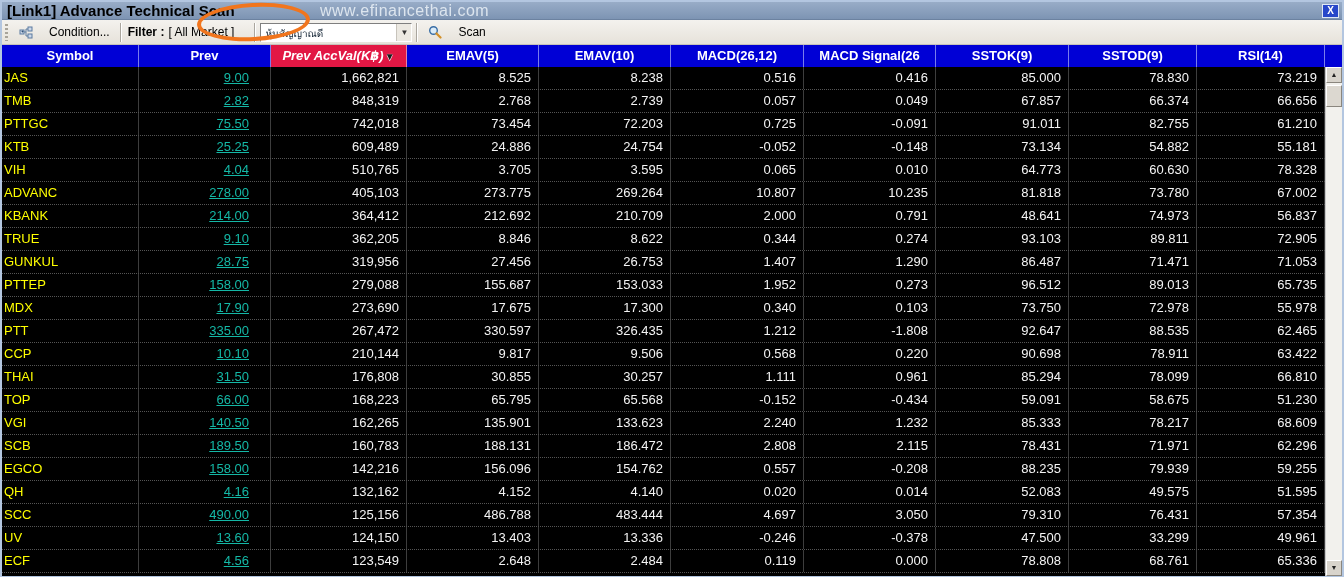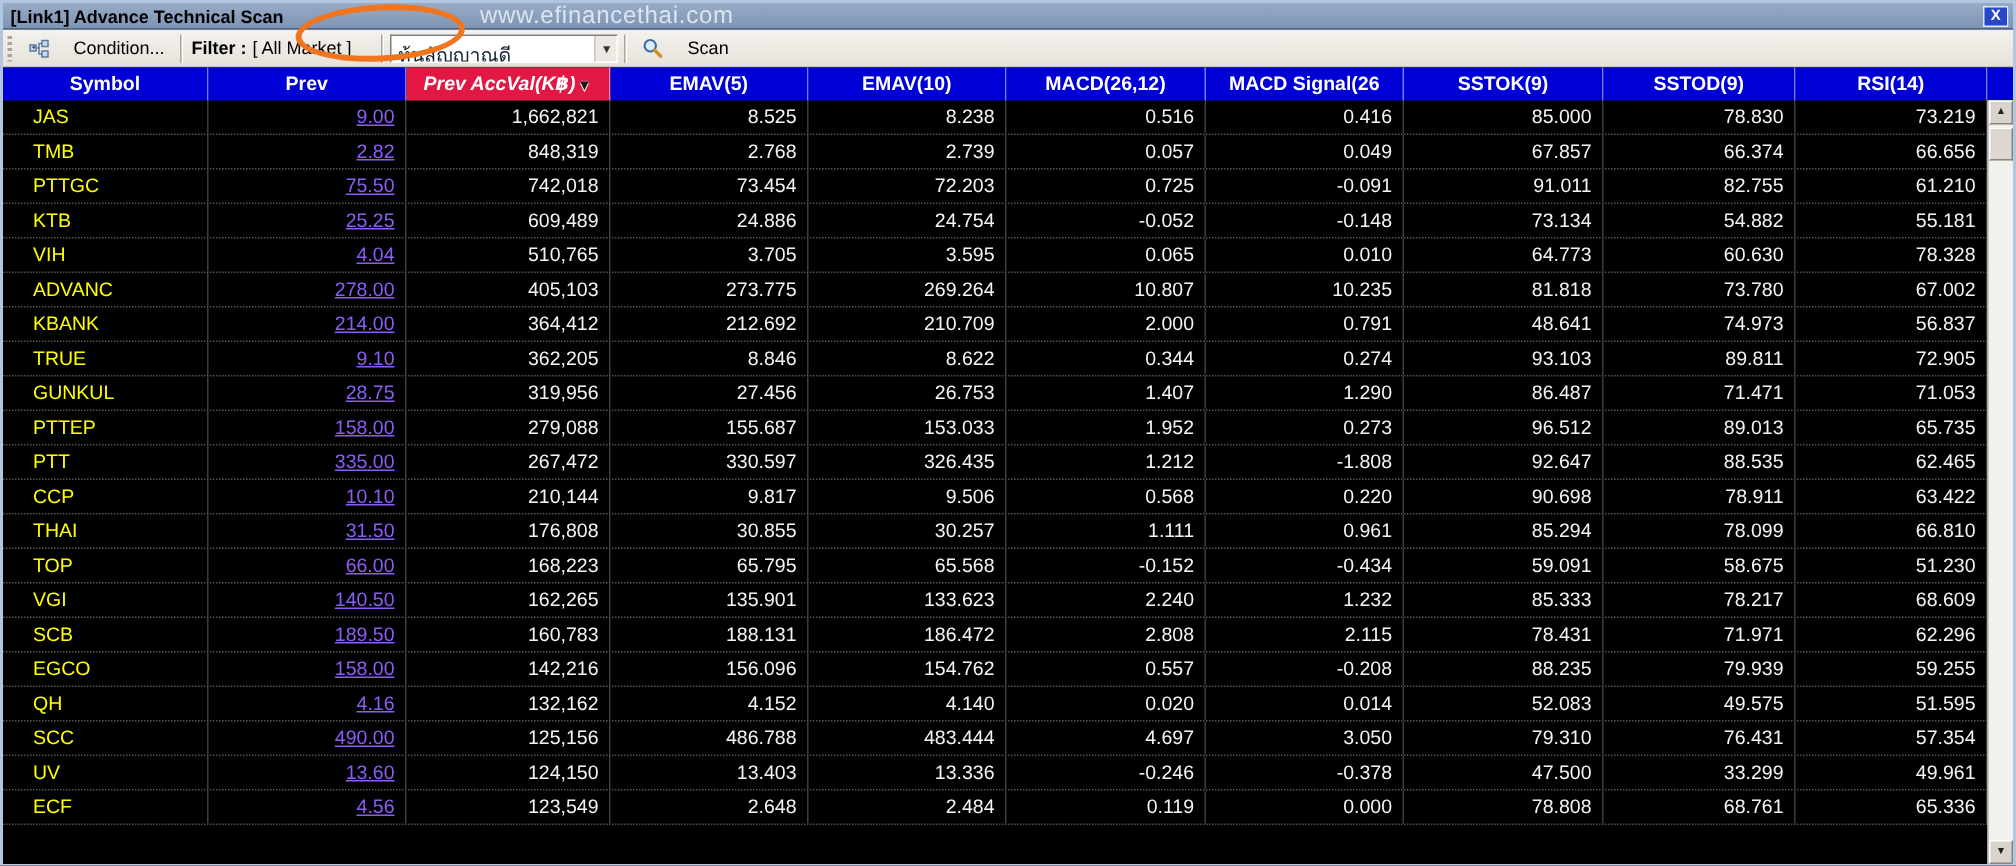--- a/index.html
+++ b/index.html
@@ -9,21 +9,21 @@
     position: relative; width: 1344px; height: 577px;
     border: 2px solid #b3c6e0; background: #000;
   }
   
   .titlebar {
     position: relative; height: 18px;
     background: linear-gradient(#98acc7, #7d94b3);
     display: flex; align-items: center;
     border-bottom: 1px solid #6c82a0;
   }
-  .title-text { font-size: 12px; font-weight: bold; color: #000; padding-left: 5px; white-space: nowrap; }
+  .title-text { font-size: 15px; font-weight: bold; color: #000; padding-left: 5px; white-space: nowrap; }
   .watermark {
     position: absolute; left: 318px; top: 0px;
     font-size: 16px; color: rgba(244,248,252,0.78); letter-spacing: .5px; white-space: nowrap;
   }
   .close-btn {
     position: absolute; right: 3px; top: 2px; width: 17px; height: 14px;
     background: #2747c9; border: 1px solid #dfe8f5;
     color: #fff; font-size: 10px; font-weight: bold; text-align: center; line-height: 12px;
     cursor: pointer;
   }
@@ -36,21 +36,21 @@
   .grip { width: 3px; height: 17px; margin: 0 5px 0 3px;
     background: repeating-linear-gradient(to bottom, #a8a49a 0 2px, transparent 2px 4px); }
   .tbtn { display: flex; align-items: center; gap: 16px; padding: 2px 6px; font-weight: normal; cursor: pointer; }
   .tsep { width: 0; height: 19px; border-left: 1px solid #aaa69e; border-right: 1px solid #fff; margin: 0 4px; }
   .filter-label { font-weight: bold; margin: 0 4px 0 2px; }
   .filter-value { font-weight: normal; margin-right: 16px; white-space: nowrap; }
   .combo {
     display: flex; align-items: stretch; width: 152px; height: 19px;
     border: 1px solid; border-color: #7f7f7f #fff #fff #7f7f7f; background: #fff;
   }
-  .combo-text { flex: 1; font-size: 13px; color: #123; padding: 2px 4px; white-space: nowrap; overflow: hidden; }
+  .combo-text { flex: 1; font-size: 10px; color: #123; padding: 2px 4px; white-space: nowrap; overflow: hidden; }
   .combo-arrow { width: 15px; display: flex; align-items: center; justify-content: center;
     font-size: 8px; color: #333; background: #ece9e2; border-left: 1px solid #c8c4bc; cursor: pointer; }
   .icon-svg { display: block; }
   
   .annotation {
     position: absolute; left: 195px; top: 1px; width: 113px; height: 38px;
     border: 4px solid #f1751d; border-radius: 50%;
     transform: rotate(-3deg); pointer-events: none; z-index: 50;
   }
   
@@ -71,22 +71,22 @@
   
   .body-wrap { display: flex; height: 509px; background: #000; }
   .rows { width: calc(100% - 17px); }
   .row {
     display: grid; height: 23px;
     grid-template-columns: 137px 132px 136px 132px 132px 133px 132px 133px 128px 1fr;
     border-bottom: 1px dotted #555;
   }
   .cell { font-size: 13px; line-height: 22px; border-right: 1px solid #3d3d3d;
     white-space: nowrap; overflow: hidden; }
-  .cell.sym  { color: #ffff00; text-align: left; padding-left: 20px; cursor: pointer; }
-  .cell.prev { color: #8b5cf6; text-align: right; padding-right: 7px;
+  .cell.sym  { color: #ffff00; text-align: left; padding-left: 2px; cursor: pointer; }
+  .cell.prev { color: #14b8a6; text-align: right; padding-right: 21px;
                text-decoration: underline; cursor: pointer; }
   .cell.num  { color: #f4f4f4; text-align: right; padding-right: 7px; }
   
   .scrollbar { position: relative; width: 17px; background: #f2f1ed;
     border-left: 1px solid #c8c8c8; }
   .sb-btn {
     position: absolute; left: 0; width: 16px; height: 16px;
     background: #d8d4cc; border: 1px solid; border-color: #fff #8a867e #8a867e #fff;
     font-size: 7px; color: #222; text-align: center; line-height: 14px; cursor: pointer;
   }
@@ -276,20 +276,32 @@
           <div class="cell num">279,088</div>
           <div class="cell num">155.687</div>
           <div class="cell num">153.033</div>
           <div class="cell num">1.952</div>
           <div class="cell num">0.273</div>
           <div class="cell num">96.512</div>
           <div class="cell num">89.013</div>
           <div class="cell num">65.735</div>
         </div>
         <div class="row">
+          <div class="cell sym">MDX</div>
+          <div class="cell prev">17.90</div>
+          <div class="cell num">273,690</div>
+          <div class="cell num">17.675</div>
+          <div class="cell num">17.300</div>
+          <div class="cell num">0.340</div>
+          <div class="cell num">0.103</div>
+          <div class="cell num">73.750</div>
+          <div class="cell num">72.978</div>
+          <div class="cell num">55.978</div>
+        </div>
+        <div class="row">
           <div class="cell sym">PTT</div>
           <div class="cell prev">335.00</div>
           <div class="cell num">267,472</div>
           <div class="cell num">330.597</div>
           <div class="cell num">326.435</div>
           <div class="cell num">1.212</div>
           <div class="cell num">-1.808</div>
           <div class="cell num">92.647</div>
           <div class="cell num">88.535</div>
           <div class="cell num">62.465</div>

